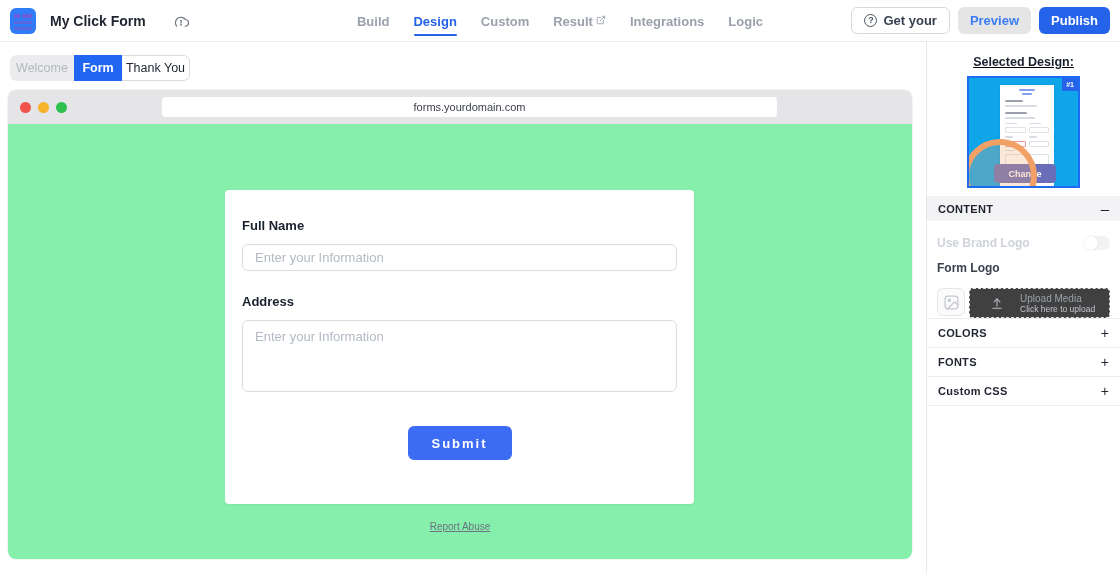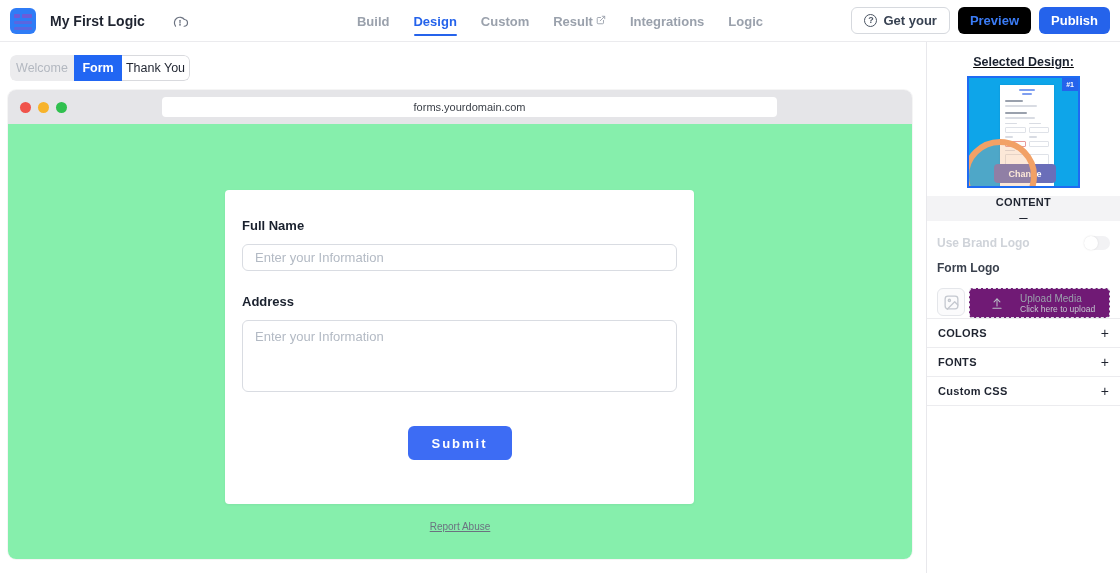--- a/index.html
+++ b/index.html
@@ -16,21 +16,21 @@
   .cloud-wrap { margin-left:26px; display:flex; align-items:center; color:#6b7280; }
   .nav { position:absolute; left:50%; top:0; transform:translateX(-50%); height:42px; display:flex; align-items:center; gap:24px; }
   .nav-item { font-size:13px; color:#9aa1ac; font-weight:600; cursor:pointer; position:relative; height:42px; display:flex; align-items:center; gap:3px; }
   .nav-item.active { color:#2563eb; }
   .nav-item.active::after { content:""; position:absolute; left:0; right:0; bottom:6px; height:2px; background:#2563eb; border-radius:2px; }
   .nav-item svg { margin-top:-2px; }
   .header-actions { margin-left:auto; display:flex; align-items:center; gap:8px; }
   .btn { border-radius:6px; font-size:13px; font-weight:600; cursor:pointer; border:none; display:flex; align-items:center; gap:6px; padding:0 12px; height:27px; font-family:"Liberation Sans", sans-serif; }
   .btn-gethelp { background:#fff; border:1px solid #d6d9de; color:#374151; }
   .q-circle { width:13px; height:13px; border:1.3px solid #4b5563; border-radius:50%; font-size:9px; line-height:11px; text-align:center; color:#4b5563; font-weight:700; }
-  .btn-preview { background:#000000; color:#3b7cf6; }
+  .btn-preview { background:#e5e5e5; color:#3b7cf6; }
   .btn-publish { background:#2563eb; color:#fff; }
 
   
   .body-wrap { display:flex; height:531px;text-decoration:underline; }
   .main { width:926px; position:relative; }
   .sidebar { width:194px; border-left:1px solid #e8e8ec; position:relative; background:#fff; }
 
   
   .page-tabs { display:inline-flex; margin:13px 0 0 10px; border-radius:6px; overflow:hidden; }
   .ptab { height:26px; font-size:12.5px; display:flex; align-items:center; justify-content:center; cursor:pointer; font-weight:400; }
@@ -69,50 +69,50 @@
   .mini-bar.dark { background:#9aa1ad; }
   .mini-box { border:1px solid #dfe2e8; border-radius:1px; height:6px; margin-bottom:3px; }
   .mini-box.red { border-color:#e89a9a; }
   .mini-cols { display:flex; gap:3px; }
   .mini-cols > div { flex:1; }
   .change-btn { position:absolute; left:25px; top:86px; width:62px; height:19px; background:#6a6eb9; color:#fff; font-size:9px; font-weight:700; border:none; border-radius:4px; cursor:pointer; z-index:3; font-family:"Liberation Sans", sans-serif; }
   .coach-circle { position:absolute; left:-6px; top:61px; width:74px; height:74px; border-radius:50%; border:6px solid #f2a166; background:rgba(246,173,116,0.28); z-index:4; pointer-events:none; }
   .sd-section-head { height:25px; display:flex; align-items:center; justify-content:space-between; padding:0 11px; border-top:1px solid #ececef; cursor:pointer; }
   .sd-section-head .t { font-size:11px; font-weight:700; color:#1f2430; letter-spacing:0.3px; }
   .sd-section-head .pm { font-size:14px; color:#1f2430; font-weight:400; }
-  .content-head { position:absolute; top:154px; left:0; right:0; height:25px; background:#f3f3f5; display:flex; align-items:center; justify-content:space-between; padding:0 11px; cursor:pointer; z-index:1;flex-direction:column; }
+  .content-head { position:absolute; top:154px; left:0; right:0; height:25px; background:#f3f3f5; display:flex; align-items:center; justify-content:space-between; padding:0 11px; cursor:pointer; z-index:1; }
   .content-head .t { font-size:11px; font-weight:700; color:#1f2430; letter-spacing:0.3px; }
   .content-head .pm { font-size:15px; color:#1f2430; }
   .content-body { position:absolute; top:179px; left:0; right:0; height:97px; padding:15px 10px 0 10px; }
   .brand-row { display:flex; align-items:center; justify-content:space-between; margin-bottom:11px; }
   .brand-label { font-size:12px; font-weight:600; color:#cfd3d9; }
   .toggle { width:26px; height:14px; border-radius:8px; background:#f2f2f4; position:relative; cursor:pointer; }
   .toggle .knob { position:absolute; left:0; top:0; width:14px; height:14px; border-radius:50%; background:#fff; box-shadow:0 0 2px rgba(0,0,0,0.12); }
   .formlogo-label { font-size:12px; font-weight:600; color:#3a414d; margin-bottom:13px; }
   .upload-row { display:flex; gap:4px; }
   .logo-ph { width:28px; height:28px; border:1px solid #e4e6ea; border-radius:6px; background:#fbfbfc; display:flex; align-items:center; justify-content:center; }
-  .upload-box { flex:1; height:30px; border:1px dashed #e0e2e7; border-radius:4px; display:flex; align-items:center; cursor:pointer; padding-left:20px; gap:16px; background:#701a75; }
+  .upload-box { flex:1; height:30px; border:1px dashed #e0e2e7; border-radius:4px; display:flex; align-items:center; cursor:pointer; padding-left:20px; gap:16px; background:#404040; }
   .upload-texts { display:flex; flex-direction:column; }
   .upload-main { font-size:10px; color:#9aa1ac; }
   .upload-hint { font-size:8.5px; color:#c3c7ce; }
   .sections { position:absolute; top:276px; left:0; right:0; }
   .sections .sd-section-head { height:29px; }
   .sections::after { content:""; display:block; border-top:1px solid #ececef; }
 </style>
 </head>
 <body>
 
 <div class="header">
   <div class="logo">
     <div class="bar1"></div>
       <div class="bar2"></div>
       <div class="bar3"></div>
       <div class="bar4"></div>
   </div>
-  <div class="form-title">My First Logic</div>
+  <div class="form-title">My Click Form</div>
   <div class="cloud-wrap">
     <svg width="18" height="18" viewBox="0 0 24 24" fill="none" stroke="#6b7280" stroke-width="1.6" stroke-linecap="round" stroke-linejoin="round">
       <path d="M17.5 19a4.5 4.5 0 0 0 .5-8.97A7 7 0 1 0 6 18.9"></path>
       <line x1="12" y1="11" x2="12" y2="14.5"></line>
       <circle cx="12" cy="17" r="0.4" fill="#6b7280"></circle>
     </svg>
   </div>
 
   <div class="nav">
     <div class="nav-item">

